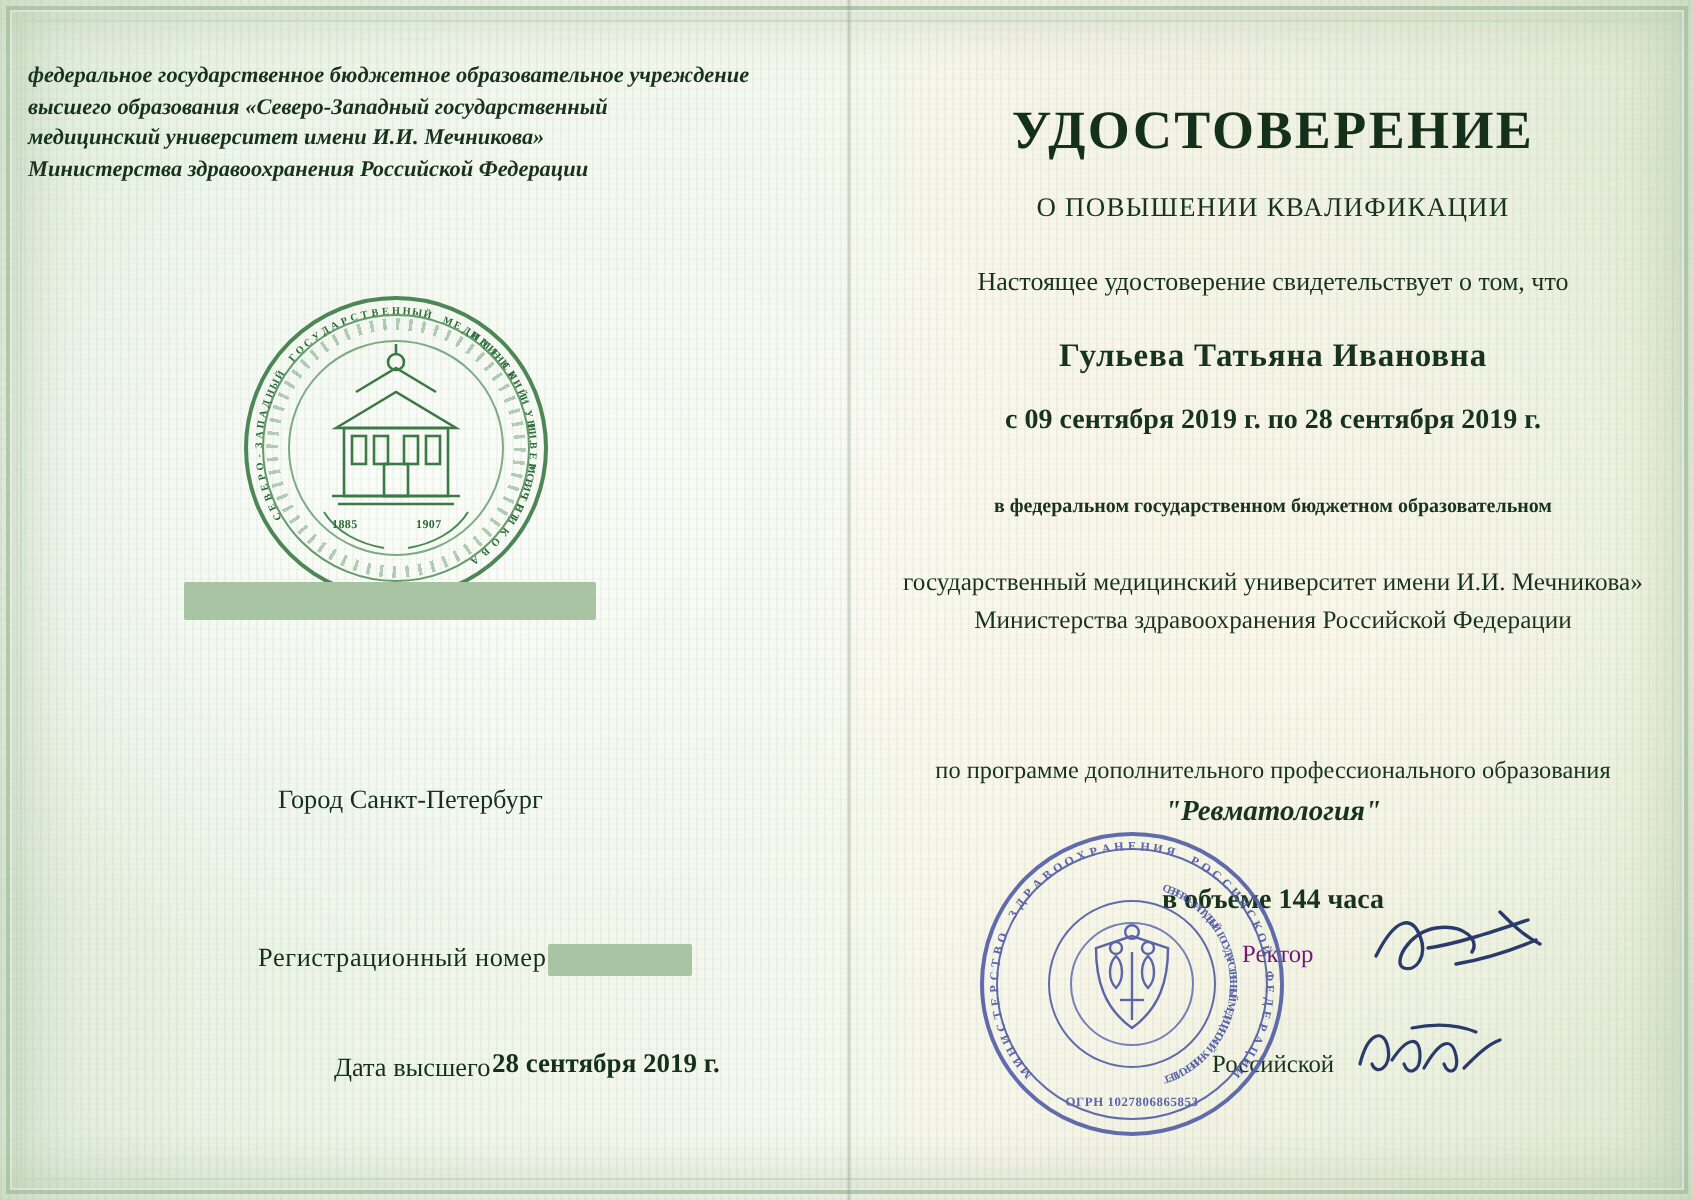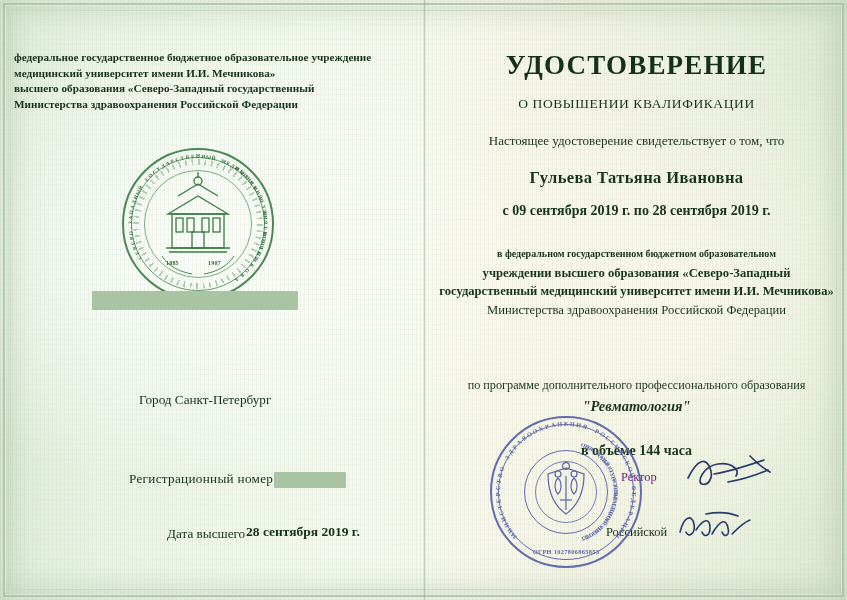--- a/index.html
+++ b/index.html
@@ -62,27 +62,28 @@
 
   
   .left {
     position: absolute;
     left: 0; top: 0;
     width: 423px; height: 600px;
   }
   .org-block {
     position: absolute;
     left: 14px;
-    top: 50px;
+    top: 31px;
     width: 396px;
     font-size: 11.2px;
     font-weight: bold;
     color: #17311b;
     line-height: 15.5px;
     letter-spacing: .02px;
+    font-style: italic;
   }
   .org-block div { white-space: nowrap; }
 
   .seal-emblem {
     position: absolute;
     left: 122px;
     top: 148px;
     width: 152px;
     height: 152px;
   }
@@ -195,21 +196,21 @@
     letter-spacing: .4px;
   }
   .r-period {
     top: 203px;
     font-size: 14px;
     font-weight: bold;
   }
   .r-passed { top: 227px; font-size: 13px; }
   .r-body1 { top: 248px; font-weight: bold; font-size: 10px; }
   .r-body2 { top: 266px; font-weight: bold; font-size: 12.6px; }
-  .r-body3 { top: 284px; font-weight: bold; font-size: 12.6px; }
+  .r-body3 { top: 284px; font-weight: normal; font-size: 12.6px; }
   .r-body4 { top: 303px; font-size: 12.6px; }
   .r-prog-label { top: 378px; font-size: 12.2px; }
   .r-prog-name {
     top: 398px;
     font-size: 14.5px;
     font-weight: bold;
     font-style: italic;
   }
   .r-volume {
     top: 443px;
@@ -297,22 +298,22 @@
   <div class="paper"></div>
   <div class="texture"></div>
   <div class="outer-border"></div>
   <div class="inner-border"></div>
   <div class="fold"></div>
 
   <div class="left">
 
     <div class="org-block">
       <div>федеральное государственное бюджетное образовательное учреждение</div>
+      <div>высшего образования «Северо-Западный государственный</div>
       <div>медицинский университет имени И.И. Мечникова»</div>
-      <div>высшего образования «Северо-Западный государственный</div>
       <div>Министерства здравоохранения Российской Федерации</div>
     </div>
 
     <div class="seal-emblem">
       <div class="ring"></div>
       <div class="ticks"></div>
       <div class="ring2"></div>
       <div class="ring3"></div>
       <svg viewBox="0 0 152 152">
 
@@ -433,21 +434,20 @@
 
   <div class="right">
     <div class="title">УДОСТОВЕРЕНИЕ</div>
     <div class="subtitle">О ПОВЫШЕНИИ КВАЛИФИКАЦИИ</div>
 
     <div class="r-line r-attest">Настоящее удостоверение свидетельствует о том, что</div>
     <div class="r-line r-name">Гульева Татьяна Ивановна</div>
     <div class="r-line r-period">с 09 сентября 2019 г.  по 28 сентября 2019 г.</div>
 
     <div class="r-line r-body1">в федеральном государственном бюджетном образовательном</div>
-    <div class="r-line r-body2">учреждении высшего образования  «Северо-Западный</div>
     <div class="r-line r-body3">государственный медицинский университет имени И.И. Мечникова»</div>
     <div class="r-line r-body4">Министерства здравоохранения Российской Федерации</div>
 
     <div class="r-line r-prog-label">по программе дополнительного профессионального образования</div>
     <div class="r-line r-prog-name">"Ревматология"</div>
     <div class="r-line r-volume">в объеме 144 часа</div>
 
     <div class="r-rector-label">Ректор</div>
     <div class="r-secretary-label">Российской</div>
 

